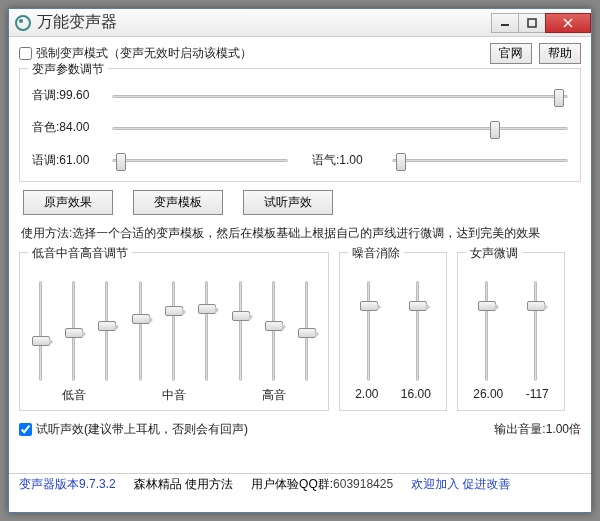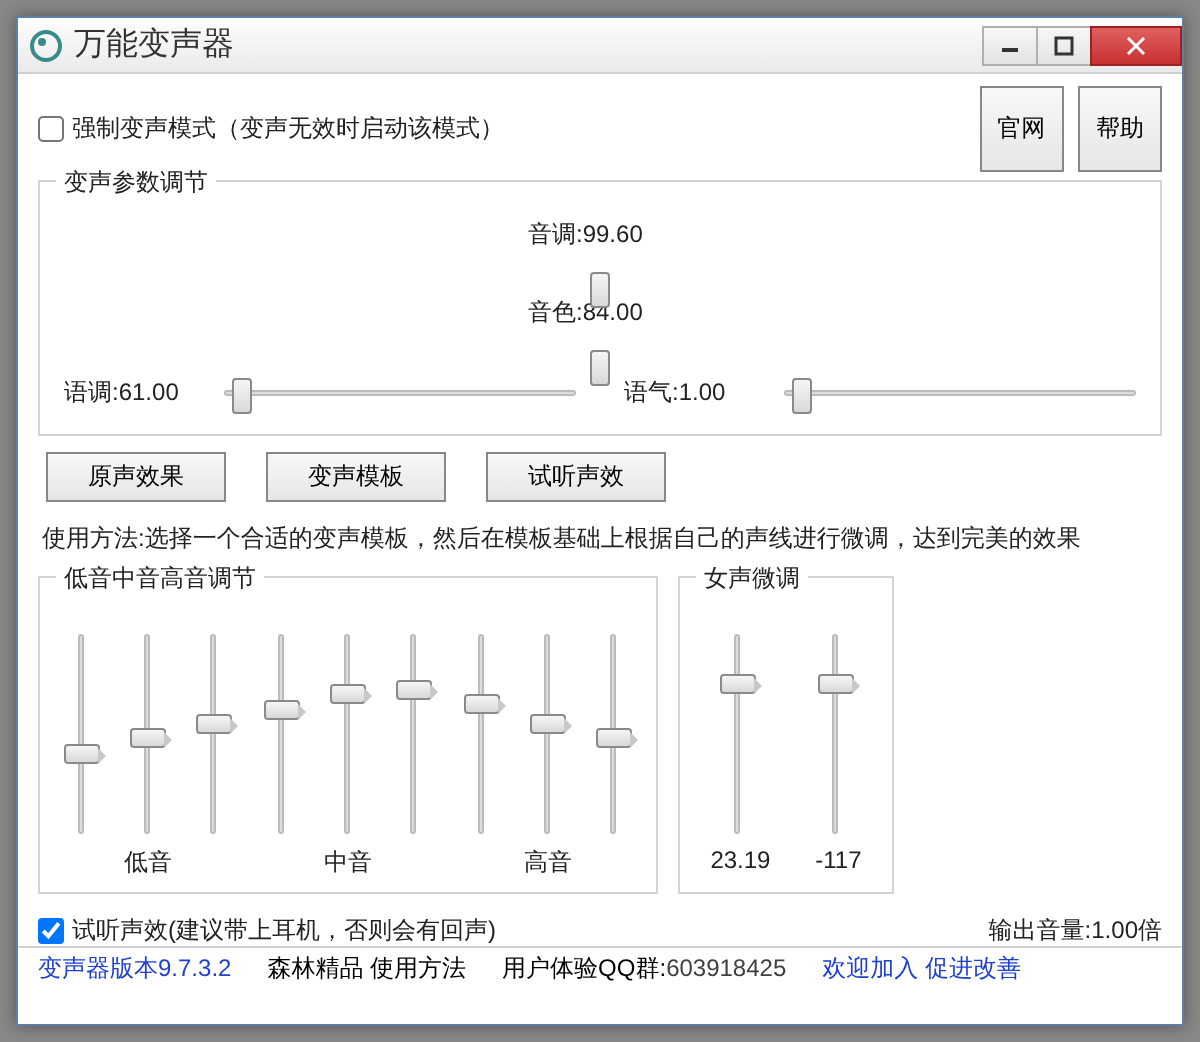--- a/index.html
+++ b/index.html
@@ -16,27 +16,27 @@
 .win-close { width: 46px; background: linear-gradient(#e06060,#c83030); border-color: #a02020; color: #fff; }
 .win-close svg { stroke: #fff; }
 
 
 .client { padding: 6px 10px 4px 10px; font-size: 12px; color: #222; }
 
 
 .toprow { display: flex; align-items: center; justify-content: space-between; margin-bottom: 4px; }
 .chk { display: flex; align-items: center; gap: 4px; }
 .chk input { width: 13px; height: 13px; }
-.btn-small { font-size: 12px; padding: 12px 8px; border: 1px solid #888; background: linear-gradient(#f8f8f8,#e6e6e6); margin-left: 4px; }
+.btn-small { font-size: 12px; padding: 1px 8px; border: 1px solid #888; background: linear-gradient(#f8f8f8,#e6e6e6); margin-left: 4px; }
 
 
 .groupbox { border: 1px solid #d4d4d4; padding: 10px 12px 12px 12px; margin-bottom: 8px; position: relative; }
 .groupbox .legend { position: absolute; top: -8px; left: 8px; background: #fff; padding: 0 4px; font-size: 12px; }
 
-.param-row { display: flex; align-items: center; margin: 8px 0 14px 0; gap: 8px; flex-direction: column; }
+.param-row { display: flex; margin: 8px 0 14px 0; gap: 8px; }
 .param-label { white-space: nowrap; min-width: 72px; }
 .hslider { flex: 1; position: relative; height: 18px; }
 .hslider .track { position: absolute; left: 0; right: 0; top: 8px; height: 3px; background: #ddd; border: 1px solid #bbb; border-radius: 2px; }
 .hslider .thumb { position: absolute; top: 2px; width: 10px; height: 18px; background: linear-gradient(#f6f6f6,#d8d8d8); border: 1px solid #8a8a8a; border-radius: 2px; transform: translateX(-50%); }
 
 .param-two { display: flex; gap: 24px; }
 .param-two > div { display: flex; align-items: center; gap: 8px; flex: 1; }
 
 
 .midbtns { display: flex; gap: 20px; margin: 6px 0 10px 4px; }
@@ -197,35 +197,52 @@
               <div class="vthumb" style="top:52%"></div>
             </div>
           </div>
         <div class="eq-labels three">
           <span>低音</span>
           <span>中音</span>
           <span>高音</span>
         </div>
       </div>
 
+      <div class="groupbox2 g-noise">
+        <div class="legend">噪音消除</div>
+        <div class="vslider-row" id="noise-sliders">
+            <div class="vslider">
+              <div class="vtrack"></div>
+              <div class="vthumb" style="top:25%"></div>
+            </div>
+            <div class="vslider">
+              <div class="vtrack"></div>
+              <div class="vthumb" style="top:25%"></div>
+            </div>
+          </div>
+        <div class="noise-labels">
+          <span>2.00</span>
+          <span>16.00</span>
+        </div>
+      </div>
 
       <div class="groupbox2 g-fem">
         <div class="legend">女声微调</div>
         <div class="vslider-row" id="fem-sliders">
             <div class="vslider">
               <div class="vtrack"></div>
               <div class="vthumb" style="top:25%"></div>
             </div>
             <div class="vslider">
               <div class="vtrack"></div>
               <div class="vthumb" style="top:25%"></div>
             </div>
           </div>
         <div class="fem-labels">
-          <span>23.19</span>
+          <span>26.00</span>
           <span>-117</span>
         </div>
       </div>
 
     </div>
 
     <div class="bottomline">
       <label class="left chk">
         <input type="checkbox" checked="" style="">
         <span>试听声效(建议带上耳机，否则会有回声)</span>

